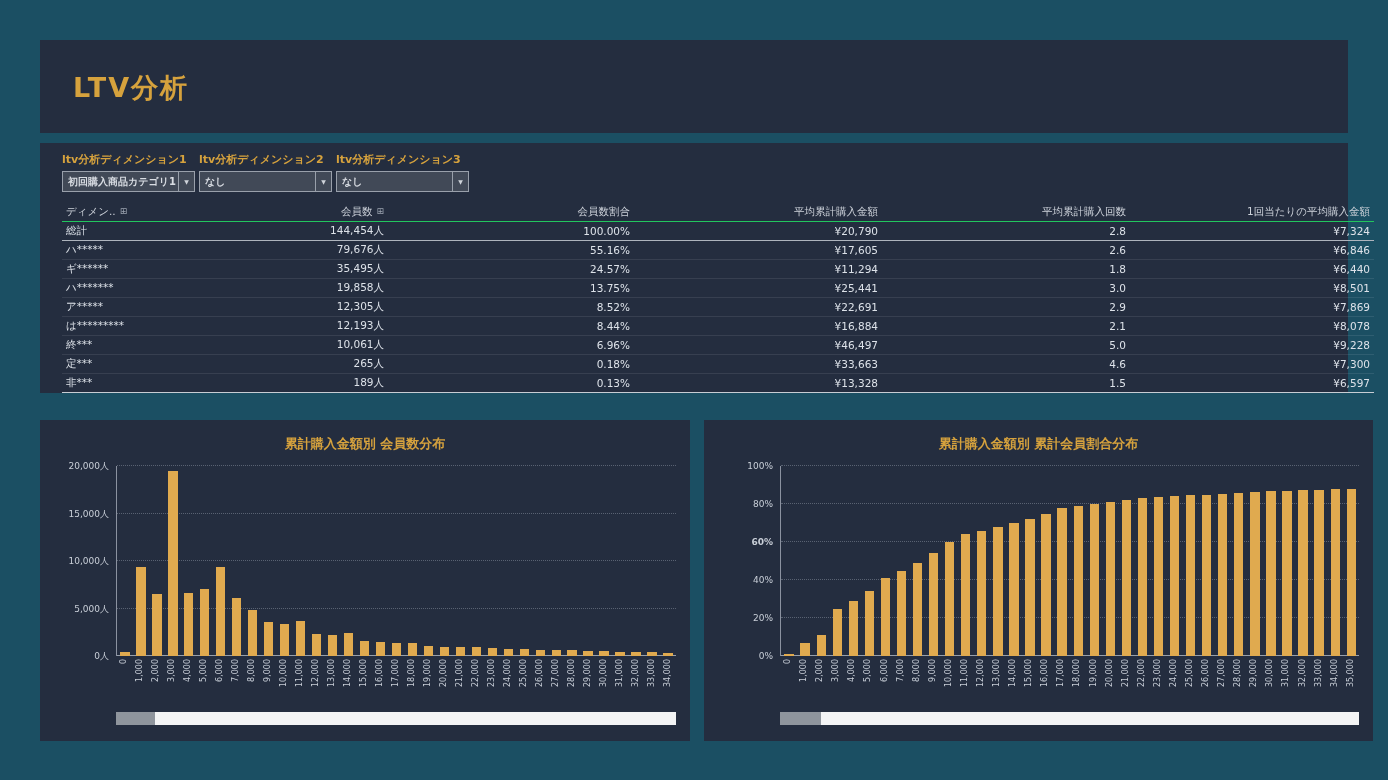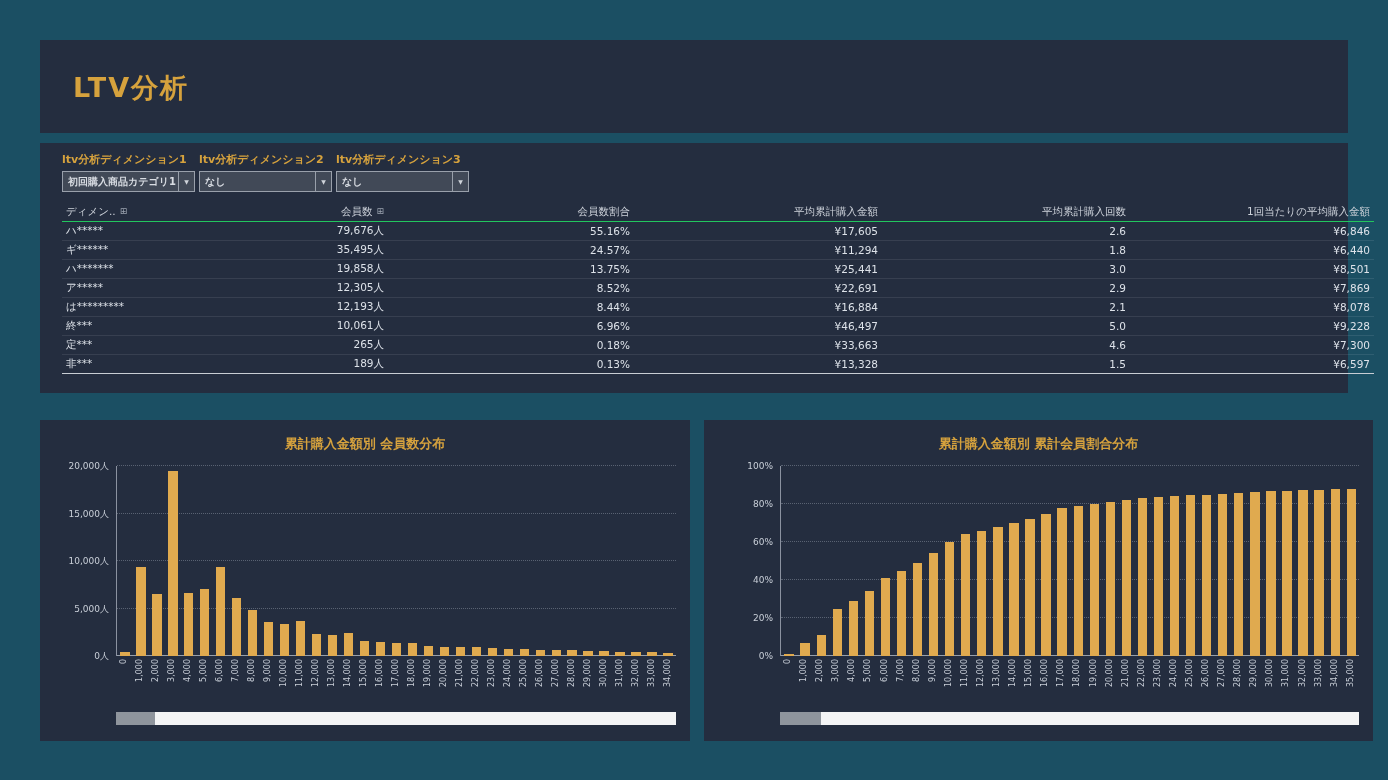--- a/index.html
+++ b/index.html
@@ -104,20 +104,28 @@
         <tr>
           <th><span>ディメン..</span><span class="sort-icon">⊞</span></th>
           <th><span>会員数</span><span class="sort-icon">⊞</span></th>
           <th><span>会員数割合</span></th>
           <th><span>平均累計購入金額</span></th>
           <th><span>平均累計購入回数</span></th>
           <th><span>1回当たりの平均購入金額</span></th>
         </tr>
       </thead>
       <tbody>
+        <tr class="total-row">
+          <td>総計</td>
+          <td>144,454人</td>
+          <td>100.00%</td>
+          <td>¥20,790</td>
+          <td>2.8</td>
+          <td>¥7,324</td>
+        </tr>
         <tr>
           <td>ハ*****</td>
           <td>79,676人</td>
           <td>55.16%</td>
           <td>¥17,605</td>
           <td>2.6</td>
           <td>¥6,846</td>
         </tr>
         <tr>
           <td>ギ******</td>
@@ -416,21 +424,21 @@
   </div>
 </div>
 
 <div class="panel chart-panel" id="chart-panel-2">
   <div class="chart-title">累計購入金額別 累計会員割合分布</div>
   <div class="chart-area">
       <div class="yaxis">
         <span class="ytick" style="bottom: 0%;">0%</span>
         <span class="ytick" style="bottom: 20%;">20%</span>
         <span class="ytick" style="bottom: 40%;">40%</span>
-        <span class="ytick" style="bottom: 60%;">60%</span>
+        <span class="ytick" style="bottom: 60%; font-weight: bold;">60%</span>
         <span class="ytick" style="bottom: 80%;">80%</span>
         <span class="ytick" style="bottom: 100%;">100%</span>
       </div>
       <div class="plotwrap">
         <div class="gridline baseline" style="bottom: 0%;"></div>
         <div class="gridline" style="bottom: 20%;"></div>
         <div class="gridline" style="bottom: 40%;"></div>
         <div class="gridline" style="bottom: 60%;"></div>
         <div class="gridline" style="bottom: 80%;"></div>
         <div class="gridline" style="bottom: 100%;"></div>

